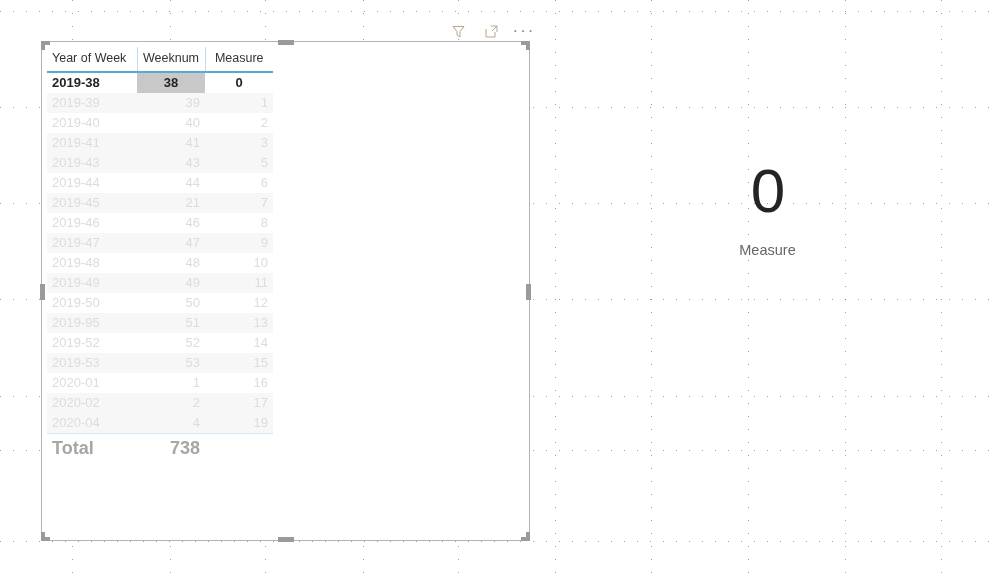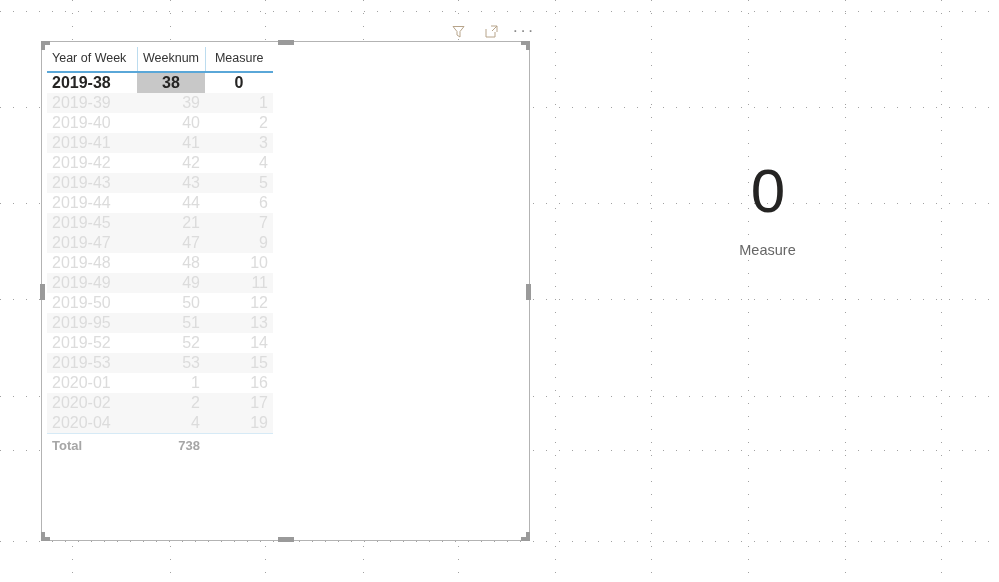--- a/index.html
+++ b/index.html
@@ -138,35 +138,35 @@
     vertical-align: bottom;
   }
   .tbl thead th.num { text-align: center; }
   .tbl thead th.sep { border-left: 1px solid #bcdcef; }
 
   .tbl tbody td {
     padding: 3px 5px;
     height: 14px;
     color: #dcdcdc;
     white-space: nowrap;
-    font-size: 16px;
+    font-size: 13px;
     line-height: 14px;
   }
   .tbl tbody td.num { text-align: right; }
   .tbl tbody tr.stripe td { background: #f7f7f7; margin-left: 10px; }
   .tbl tbody tr.active td { color: #252423; font-weight: bold; background: #ffffff; }
   .tbl tbody tr.active td.num { font-weight: bold; text-align: center; }
   .tbl tbody td.selected-cell { background: #c8c8c8 !important; color: #252423; }
 
   .tbl tfoot td {
     padding: 4px 5px 3px 5px;
     color: #a6a6a6;
     font-weight: bold;
     border-top: 1px solid #d6eaf6;
-    font-size: 13px;
+    font-size: 18px;
     white-space: nowrap;
   }
   .tbl tfoot td.num { text-align: right; }
 
   
   #card-visual {
     position: absolute;
     left: 663px;
     top: 160px;
     width: 209px;
@@ -261,39 +261,39 @@
             <tr>
               <td>2019-40</td>
               <td class="num">40</td>
               <td class="num">2</td>
             </tr>
             <tr class="stripe">
               <td>2019-41</td>
               <td class="num">41</td>
               <td class="num">3</td>
             </tr>
-            <tr>
-              <td>2019-42</td>
-              <td class="num">42</td>
-              <td class="num">4</td>
-            </tr>
             <tr class="stripe">
               <td>2019-43</td>
               <td class="num">43</td>
               <td class="num">5</td>
             </tr>
             <tr>
               <td>2019-44</td>
               <td class="num">44</td>
               <td class="num">6</td>
             </tr>
             <tr class="stripe">
               <td>2019-45</td>
               <td class="num">21</td>
               <td class="num">7</td>
+            </tr>
+            <tr>
+              <td>2019-46</td>
+              <td class="num">46</td>
+              <td class="num">8</td>
             </tr>
             <tr class="stripe">
               <td>2019-47</td>
               <td class="num">47</td>
               <td class="num">9</td>
             </tr>
             <tr>
               <td>2019-48</td>
               <td class="num">48</td>
               <td class="num">10</td>

